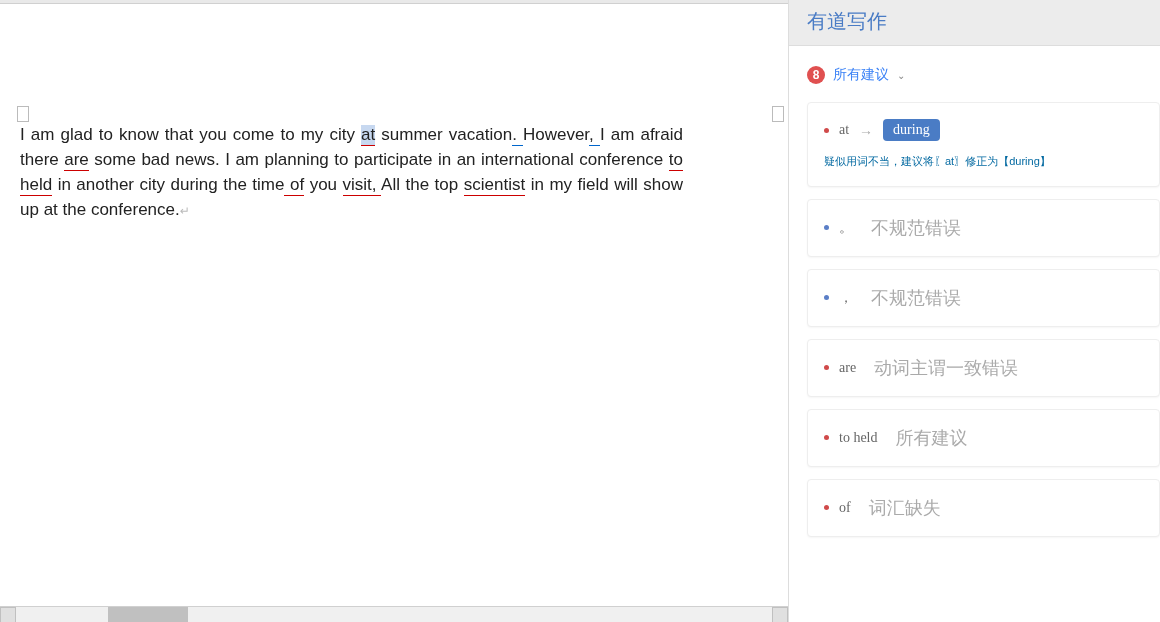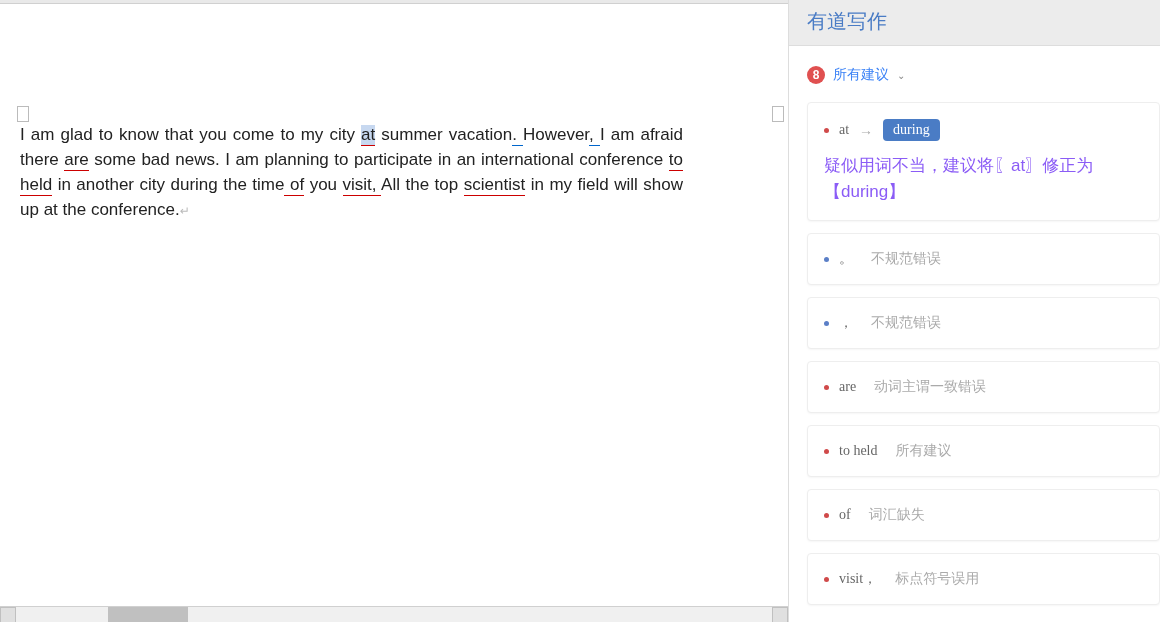--- a/index.html
+++ b/index.html
@@ -189,27 +189,27 @@
     .pill {
       background: #4a7cc5;
       color: #fff;
       padding: 3px 10px;
       border-radius: 4px;
       font-family: Georgia, serif;
       font-size: 14px;
     }
     .card-desc {
       margin-top: 12px;
-      font-size: 17px;
-      color: #8b5cf6;
+      font-size: 11px;
+      color: #0369a1;
       line-height: 1.5;
     }
     .card-type {
       color: #aaa;
-      font-size: 14px;
+      font-size: 18px;
       margin-left: 8px;
     }
   </style>
 </head>
 <body>
 
 <div class="editor-pane">
   <div class="ruler-top"></div>
   <div class="doc-scroll">
     <div class="page-margin-ind">
@@ -285,22 +285,15 @@
     </div>
 
     <div class="card">
       <div class="card-row">
         <span class="bullet-red"></span>
         <span class="card-word">of</span>
         <span class="card-type">词汇缺失</span>
       </div>
     </div>
 
-    <div class="card">
-      <div class="card-row">
-        <span class="bullet-red"></span>
-        <span class="card-word">visit，</span>
-        <span class="card-type">标点符号误用</span>
-      </div>
-    </div>
 
   </div>
 </div>
 
 </body></html>

